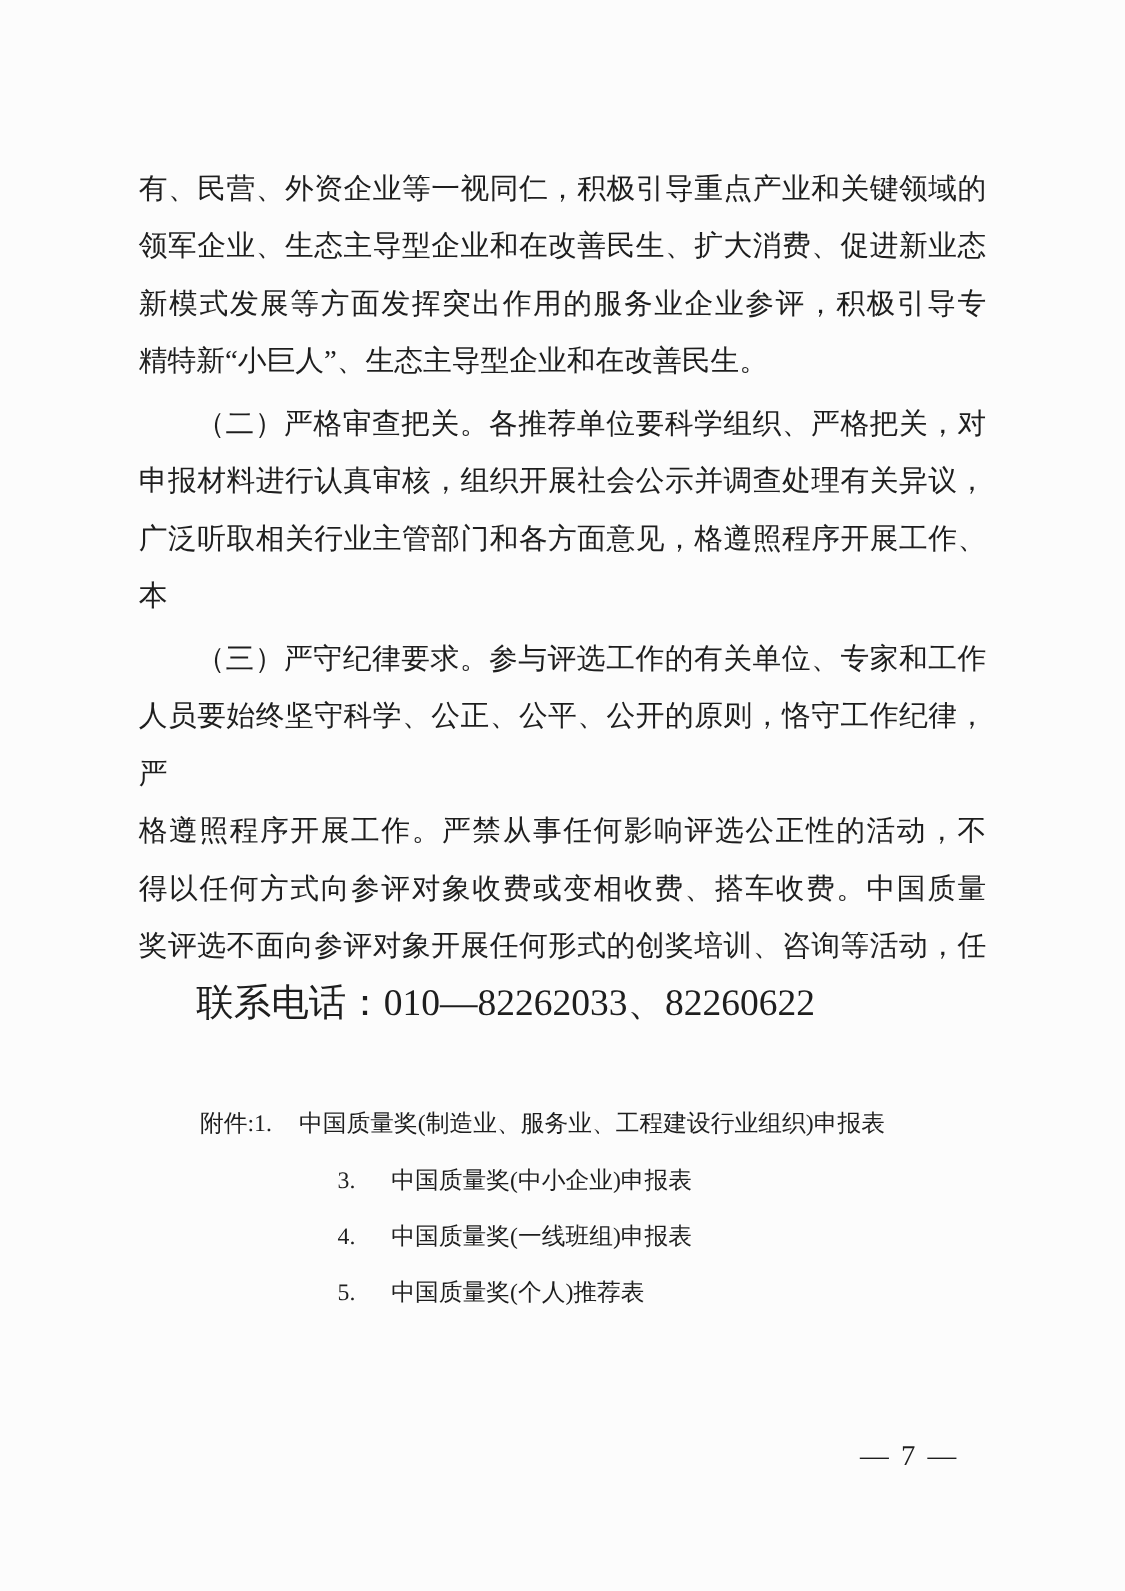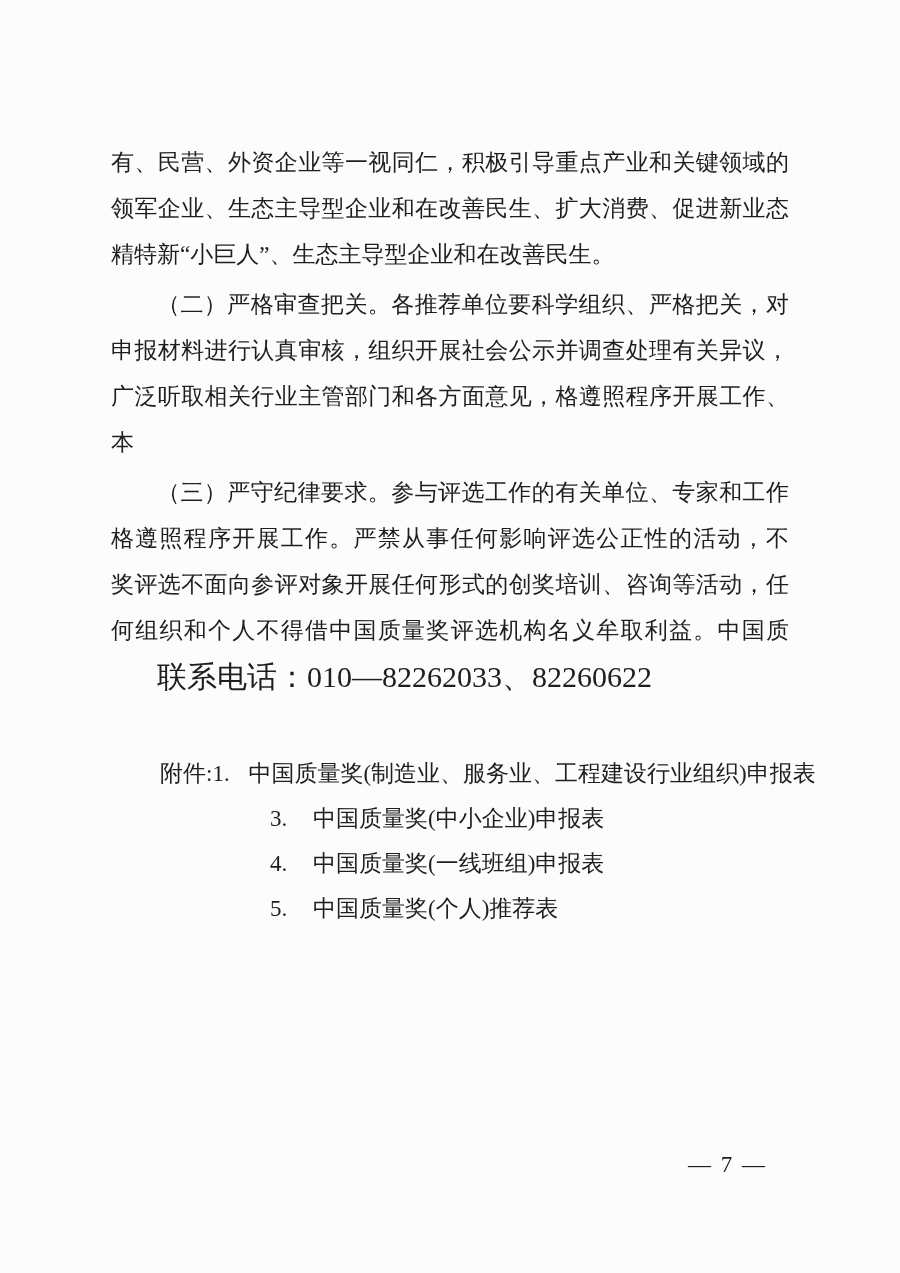--- a/index.html
+++ b/index.html
@@ -15,21 +15,21 @@
     font-family: "Liberation Serif", "DejaVu Serif", serif;
     color: #1e1e1e;
   }
   .page {
     position: absolute;
     inset: 0;
   }
   .text-block {
     position: absolute;
     left: 111px;
-    top: 140px;
+    top: 128px;
     width: 678px;
   }
   .line {
     font-size: 23px;
     line-height: 46px;
     text-align: justify;
     text-align-last: justify;
     white-space: normal;
   }
   .line-last {
@@ -44,21 +44,21 @@
   .contact {
     margin: 0;
     font-size: 30px;
     line-height: 46px;
     text-indent: 46px;
   }
   #attachments {
     margin-top: 51px;
   }
   .attach-row {
-    font-size: 23px;
+    font-size: 19px;
     line-height: 45px;
     padding-left: 159px;
     white-space: nowrap;
   }
   .attach-row.first {
     padding-left: 49px;
   }
   .attach-label {
     display: inline;
   }
@@ -80,32 +80,34 @@
 </style>
 </head>
 <body>
 
 <div class="page">
   <main class="text-block">
     <section id="paragraphs">
         <div class="para">
           <div class="line line-first">有、民营、外资企业等一视同仁，积极引导重点产业和关键领域的</div>
           <div class="line">领军企业、生态主导型企业和在改善民生、扩大消费、促进新业态</div>
+          <div class="line">新模式发展等方面发挥突出作用的服务业企业参评，积极引导专</div>
           <div class="line line-last">精特新“小巨人”、生态主导型企业和在改善民生。</div>
         </div>
         <div class="para indented">
           <div class="line line-first">（二）严格审查把关。各推荐单位要科学组织、严格把关，对</div>
           <div class="line">申报材料进行认真审核，组织开展社会公示并调查处理有关异议，</div>
           <div class="line">广泛听取相关行业主管部门和各方面意见，格遵照程序开展工作、本</div>
         </div>
         <div class="para indented">
           <div class="line line-first">（三）严守纪律要求。参与评选工作的有关单位、专家和工作</div>
+          <div class="line">人员要始终坚守科学、公正、公平、公开的原则，恪守工作纪律，严</div>
           <div class="line">格遵照程序开展工作。严禁从事任何影响评选公正性的活动，不</div>
+          <div class="line">得以任何方式向参评对象收费或变相收费、搭车收费。中国质量</div>
           <div class="line">奖评选不面向参评对象开展任何形式的创奖培训、咨询等活动，任</div>
-          <div class="line">何组织和个人不得借中国质量奖评选机构名义牟取利益。中国质</div>
         </div>
       </section>
     <p class="contact">联系电话：010—82262033、82260622</p>
     <section id="attachments">
         <div class="attach-row first"><span class="attach-label">附件:</span><span class="attach-num">1.</span><span class="attach-title">中国质量奖(制造业、服务业、工程建设行业组织)申报表</span></div>
         <div class="attach-row"><span class="attach-num">3.</span><span class="attach-title">中国质量奖(中小企业)申报表</span></div>
         <div class="attach-row"><span class="attach-num">4.</span><span class="attach-title">中国质量奖(一线班组)申报表</span></div>
         <div class="attach-row"><span class="attach-num">5.</span><span class="attach-title">中国质量奖(个人)推荐表</span></div>
       </section>
   </main>

